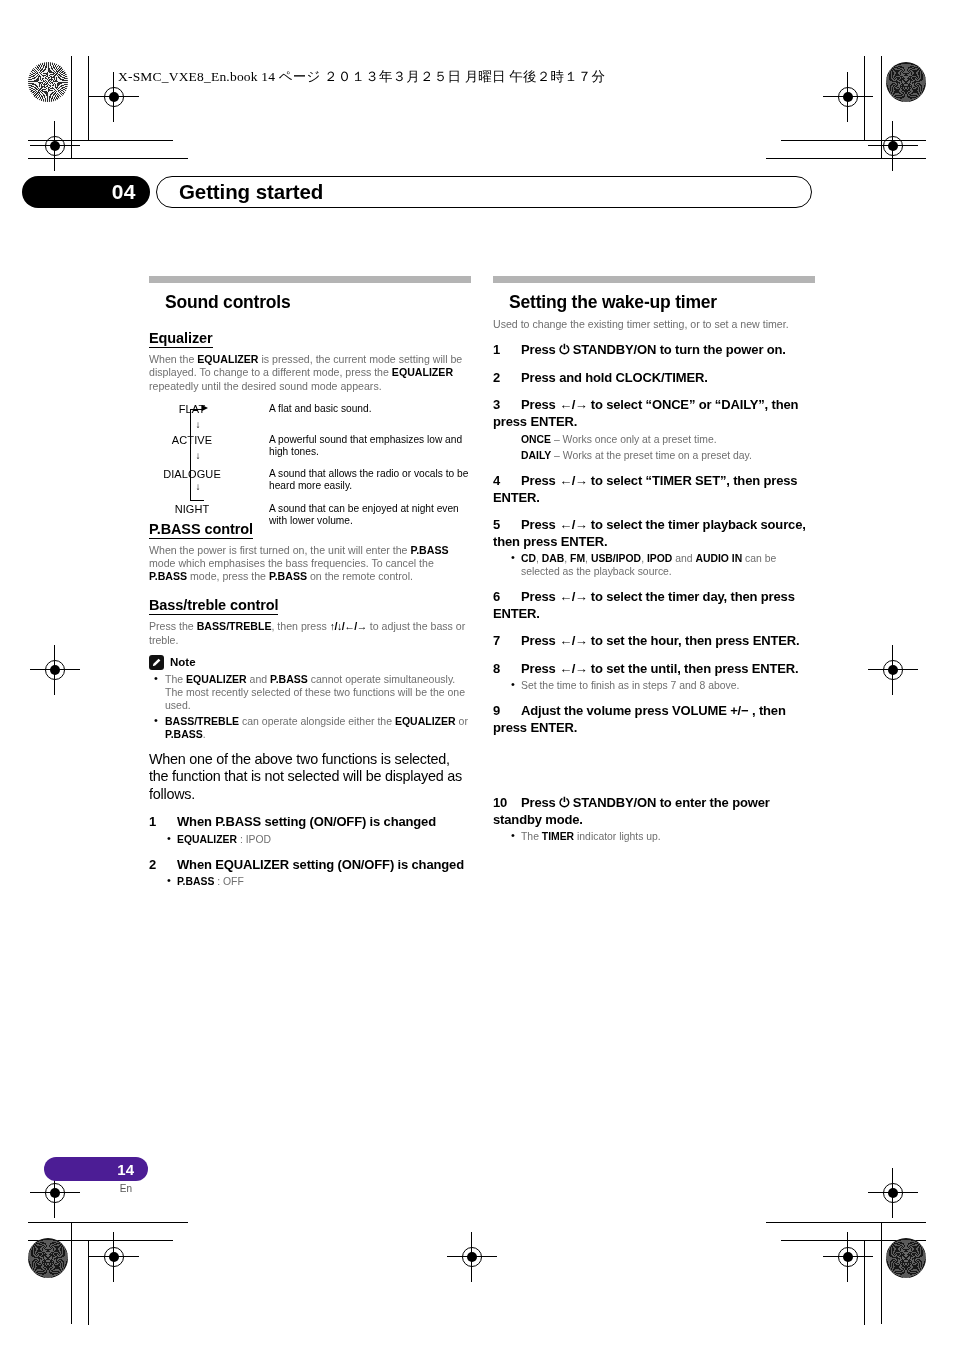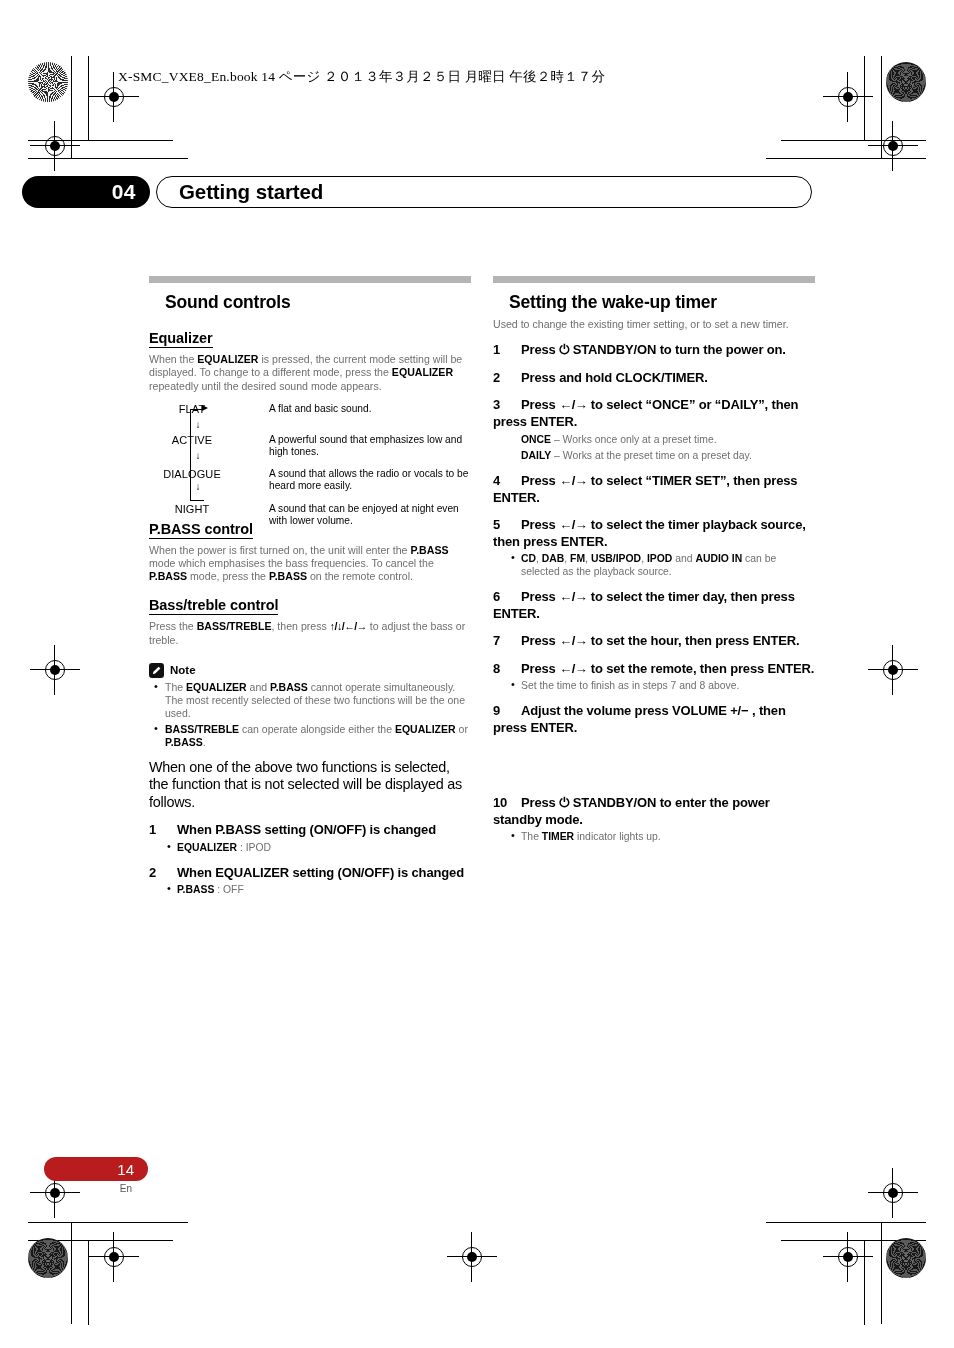--- a/index.html
+++ b/index.html
@@ -128,21 +128,21 @@
   }
   .eq-desc {
     margin-left:120px; font-size:10.2px; line-height:12px; color:#000;
   }
   .eq-arrow {
     position:absolute; left:43px; width:12px; text-align:center;
     font-size:10px; color:#000; line-height:9px;
   }
 
   
-  .note-head { display:flex; align-items:center; gap:6px; margin-top:16px; }
+  .note-head { display:flex; align-items:center; gap:6px; margin-top:8px; }
   .note-icon {
     width:15px; height:15px; background:#111; border-radius:3px;
     position:relative; flex:0 0 auto;
   }
   .note-icon .pen {
     position:absolute; left:3px; top:3px; width:9px; height:9px;
   }
   .note-title { font-size:11.5px; font-weight:bold; }
   ul.bullets { margin:3px 0 0 0; padding:0 0 0 16px; list-style:none; }
   ul.bullets li {
@@ -178,22 +178,22 @@
     font-size:10.4px; line-height:13px; color:#6f6f6f; position:relative; margin-top:2px;
   }
   ul.step-bullets li:before {
     content:"\2022"; position:absolute; left:-10px; top:-1px; color:#000; font-size:11px;
   }
   ul.step-bullets li b { color:#000; font-weight:bold; }
 
   
   .page-pill {
     position:absolute; left:44px; top:1157px;
-    width:104px; height:24px; background:#b91c1c; border-radius:12px;
-    color:#fff; font-weight:normal; font-size:15px;
+    width:104px; height:24px; background:#4c1d95; border-radius:12px;
+    color:#fff; font-weight:bold; font-size:15px;
     display:flex; align-items:center; justify-content:flex-end;
     padding-right:14px; box-sizing:border-box;
   }
   .page-lang {
     position:absolute; left:44px; top:1183px; width:104px;
     text-align:right; padding-right:16px; box-sizing:border-box;
     font-size:10px; color:#555;
   }
 </style>
 </head>
@@ -381,21 +381,21 @@
 
   <div class="step"><span class="num">5</span><span>Press </span><span class="arrows">←/→</span><span> to select the timer playback source, then press ENTER.</span></div>
   <ul class="step-bullets">
     <li><b>CD</b><span>, </span><b>DAB</b><span>, </span><b>FM</b><span>, </span><b>USB/IPOD</b><span>, </span><b>IPOD</b><span> and </span><b>AUDIO IN</b><span> can be selected as the playback source.</span></li>
   </ul>
 
   <div class="step"><span class="num">6</span><span>Press </span><span class="arrows">←/→</span><span> to select the timer day, then press ENTER.</span></div>
 
   <div class="step"><span class="num">7</span><span>Press </span><span class="arrows">←/→</span><span> to set the hour, then press ENTER.</span></div>
 
-  <div class="step"><span class="num">8</span><span>Press </span><span class="arrows">←/→</span><span> to set the remote, then press ENTER.</span></div>
+  <div class="step"><span class="num">8</span><span>Press </span><span class="arrows">←/→</span><span> to set the until, then press ENTER.</span></div>
   <ul class="step-bullets">
     <li>Set the time to finish as in steps 7 and 8 above.</li>
   </ul>
 
   <div class="step"><span class="num">9</span><span>Adjust the volume press VOLUME +/− , then press ENTER.</span></div>
 
   <div class="step"><span class="num wide">10</span><span>Press </span><span>⏻</span><span> STANDBY/ON to enter the power standby mode.</span></div>
   <ul class="step-bullets">
     <li><span>The </span><b>TIMER</b><span> indicator lights up.</span></li>
   </ul>

